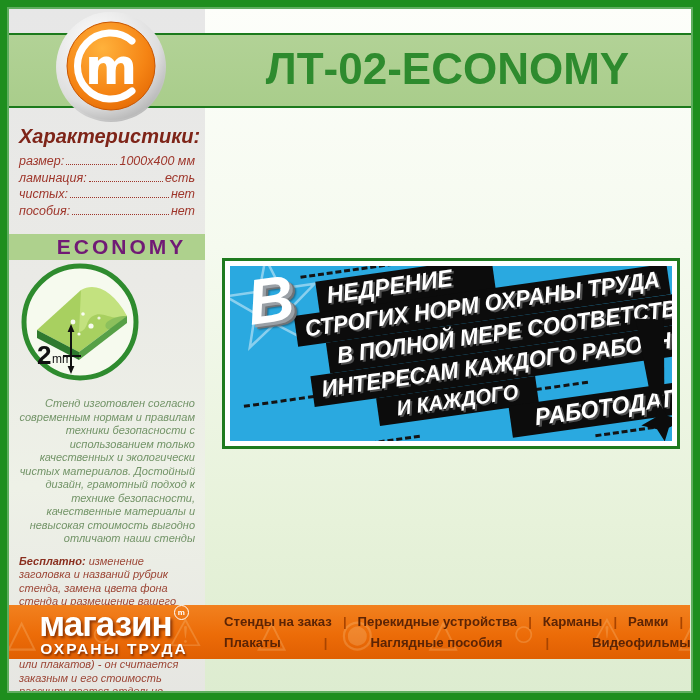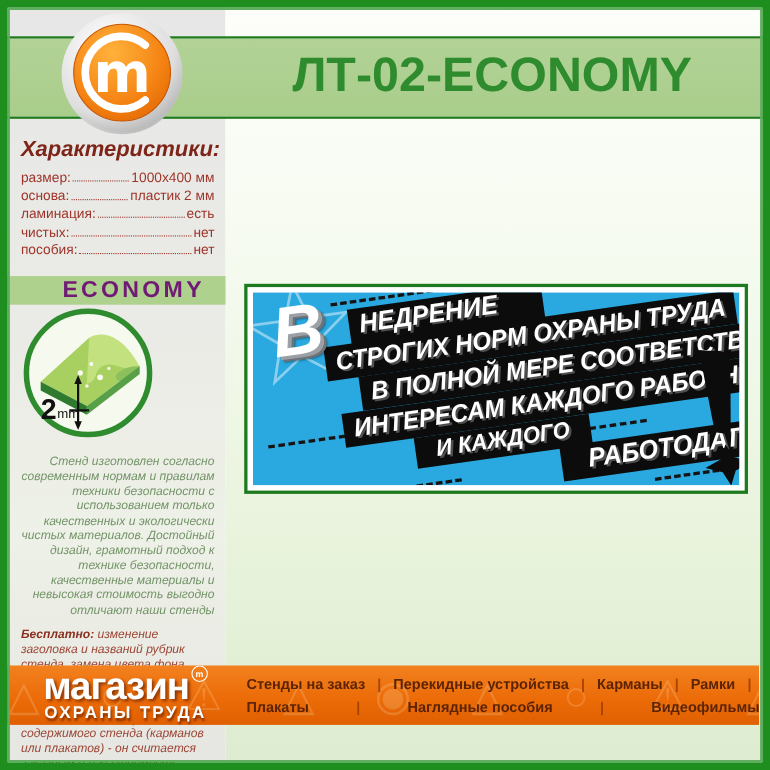--- a/index.html
+++ b/index.html
@@ -22,21 +22,21 @@
   .page-title{position:absolute;left:205px;right:10px;top:33px;height:71px;
     display:flex;align-items:center;justify-content:center;z-index:3;
     font-size:44px;font-weight:bold;color:#2e8b2e;letter-spacing:0px;}
   .logo{position:absolute;left:54px;top:9px;width:114px;height:114px;z-index:5;}
   
   .sidebar{position:absolute;left:7px;top:105px;width:198px;bottom:7px;z-index:3;
     padding:0;box-sizing:border-box;}
   .specs-title{margin:20px 10px 6px 12px;font-size:20px;font-weight:bold;font-style:italic;
     color:#7e2418;}
   .specs{margin:2px 10px 0 12px;}
-  .spec-row{display:flex;align-items:baseline;font-size:12.5px;
+  .spec-row{display:flex;align-items:baseline;font-size:12.5px;font-style:italic;
     color:#9e352a;height:16.5px;white-space:nowrap;}
   .spec-leader{flex:1;border-bottom:1px dotted #9e352a;margin:0 2px 3px 2px;min-width:8px;}
   .economy-band{margin:14px 0 0 0;height:26px;background:#aed18d;
     display:flex;align-items:center;justify-content:center;
     font-size:21px;font-weight:bold;letter-spacing:3px;color:#701a75;padding-left:31px;}
   .diagram{position:relative;height:126px;margin-top:2px;}
   .diagram svg{position:absolute;left:12px;top:-2px;}
   .features{position:absolute;right:4px;top:38px;text-align:right;
     font-size:10.5px;font-weight:bold;color:#6b2410;line-height:21px;white-space:nowrap;}
   .side-par{margin:9px 10px 0 12px;font-size:11px;font-style:italic;line-height:13.5px;}
@@ -124,25 +124,20 @@
 </div>
 
 <div class="sidebar">
   <div class="specs-title">Характеристики:</div>
   <div class="specs">
       <div class="spec-row spec-row-0">
         <span class="spec-label">размер:</span>
         <span class="spec-leader"></span>
         <span class="spec-value">1000х400 мм</span>
       </div>
-      <div class="spec-row spec-row-1">
-        <span class="spec-label">основа:</span>
-        <span class="spec-leader"></span>
-        <span class="spec-value">пластик 2 мм</span>
-      </div>
       <div class="spec-row spec-row-2">
         <span class="spec-label">ламинация:</span>
         <span class="spec-leader"></span>
         <span class="spec-value">есть</span>
       </div>
       <div class="spec-row spec-row-3">
         <span class="spec-label">чистых:</span>
         <span class="spec-leader"></span>
         <span class="spec-value">нет</span>
       </div>

